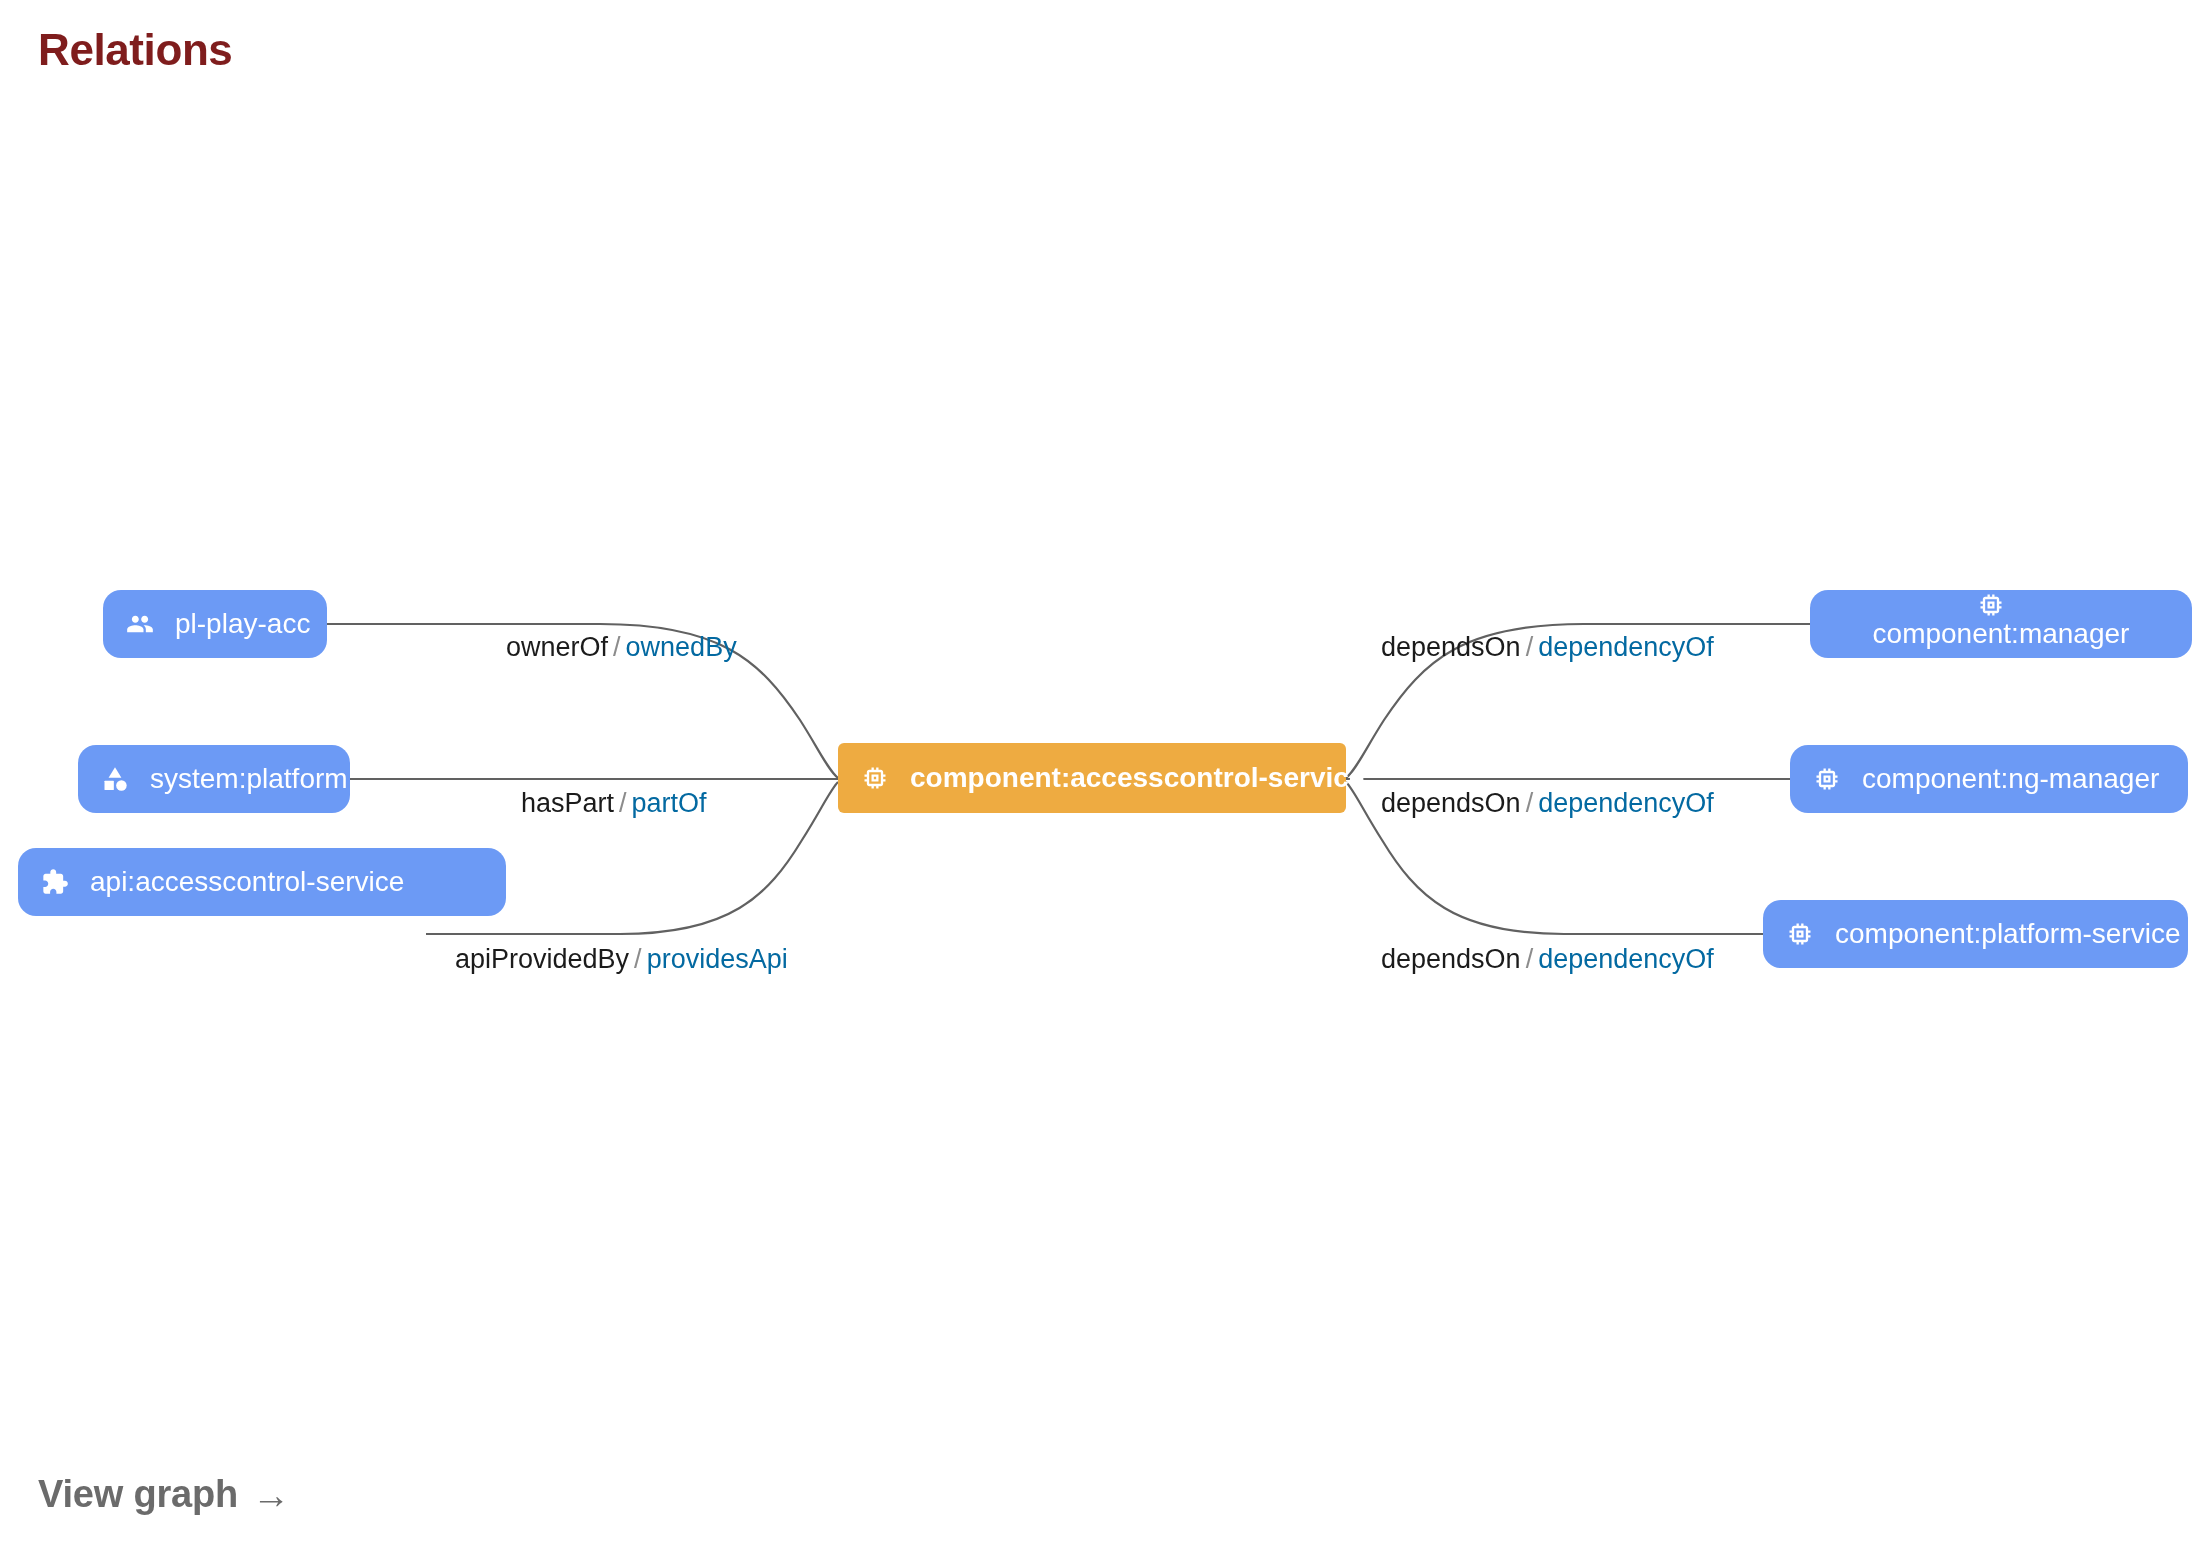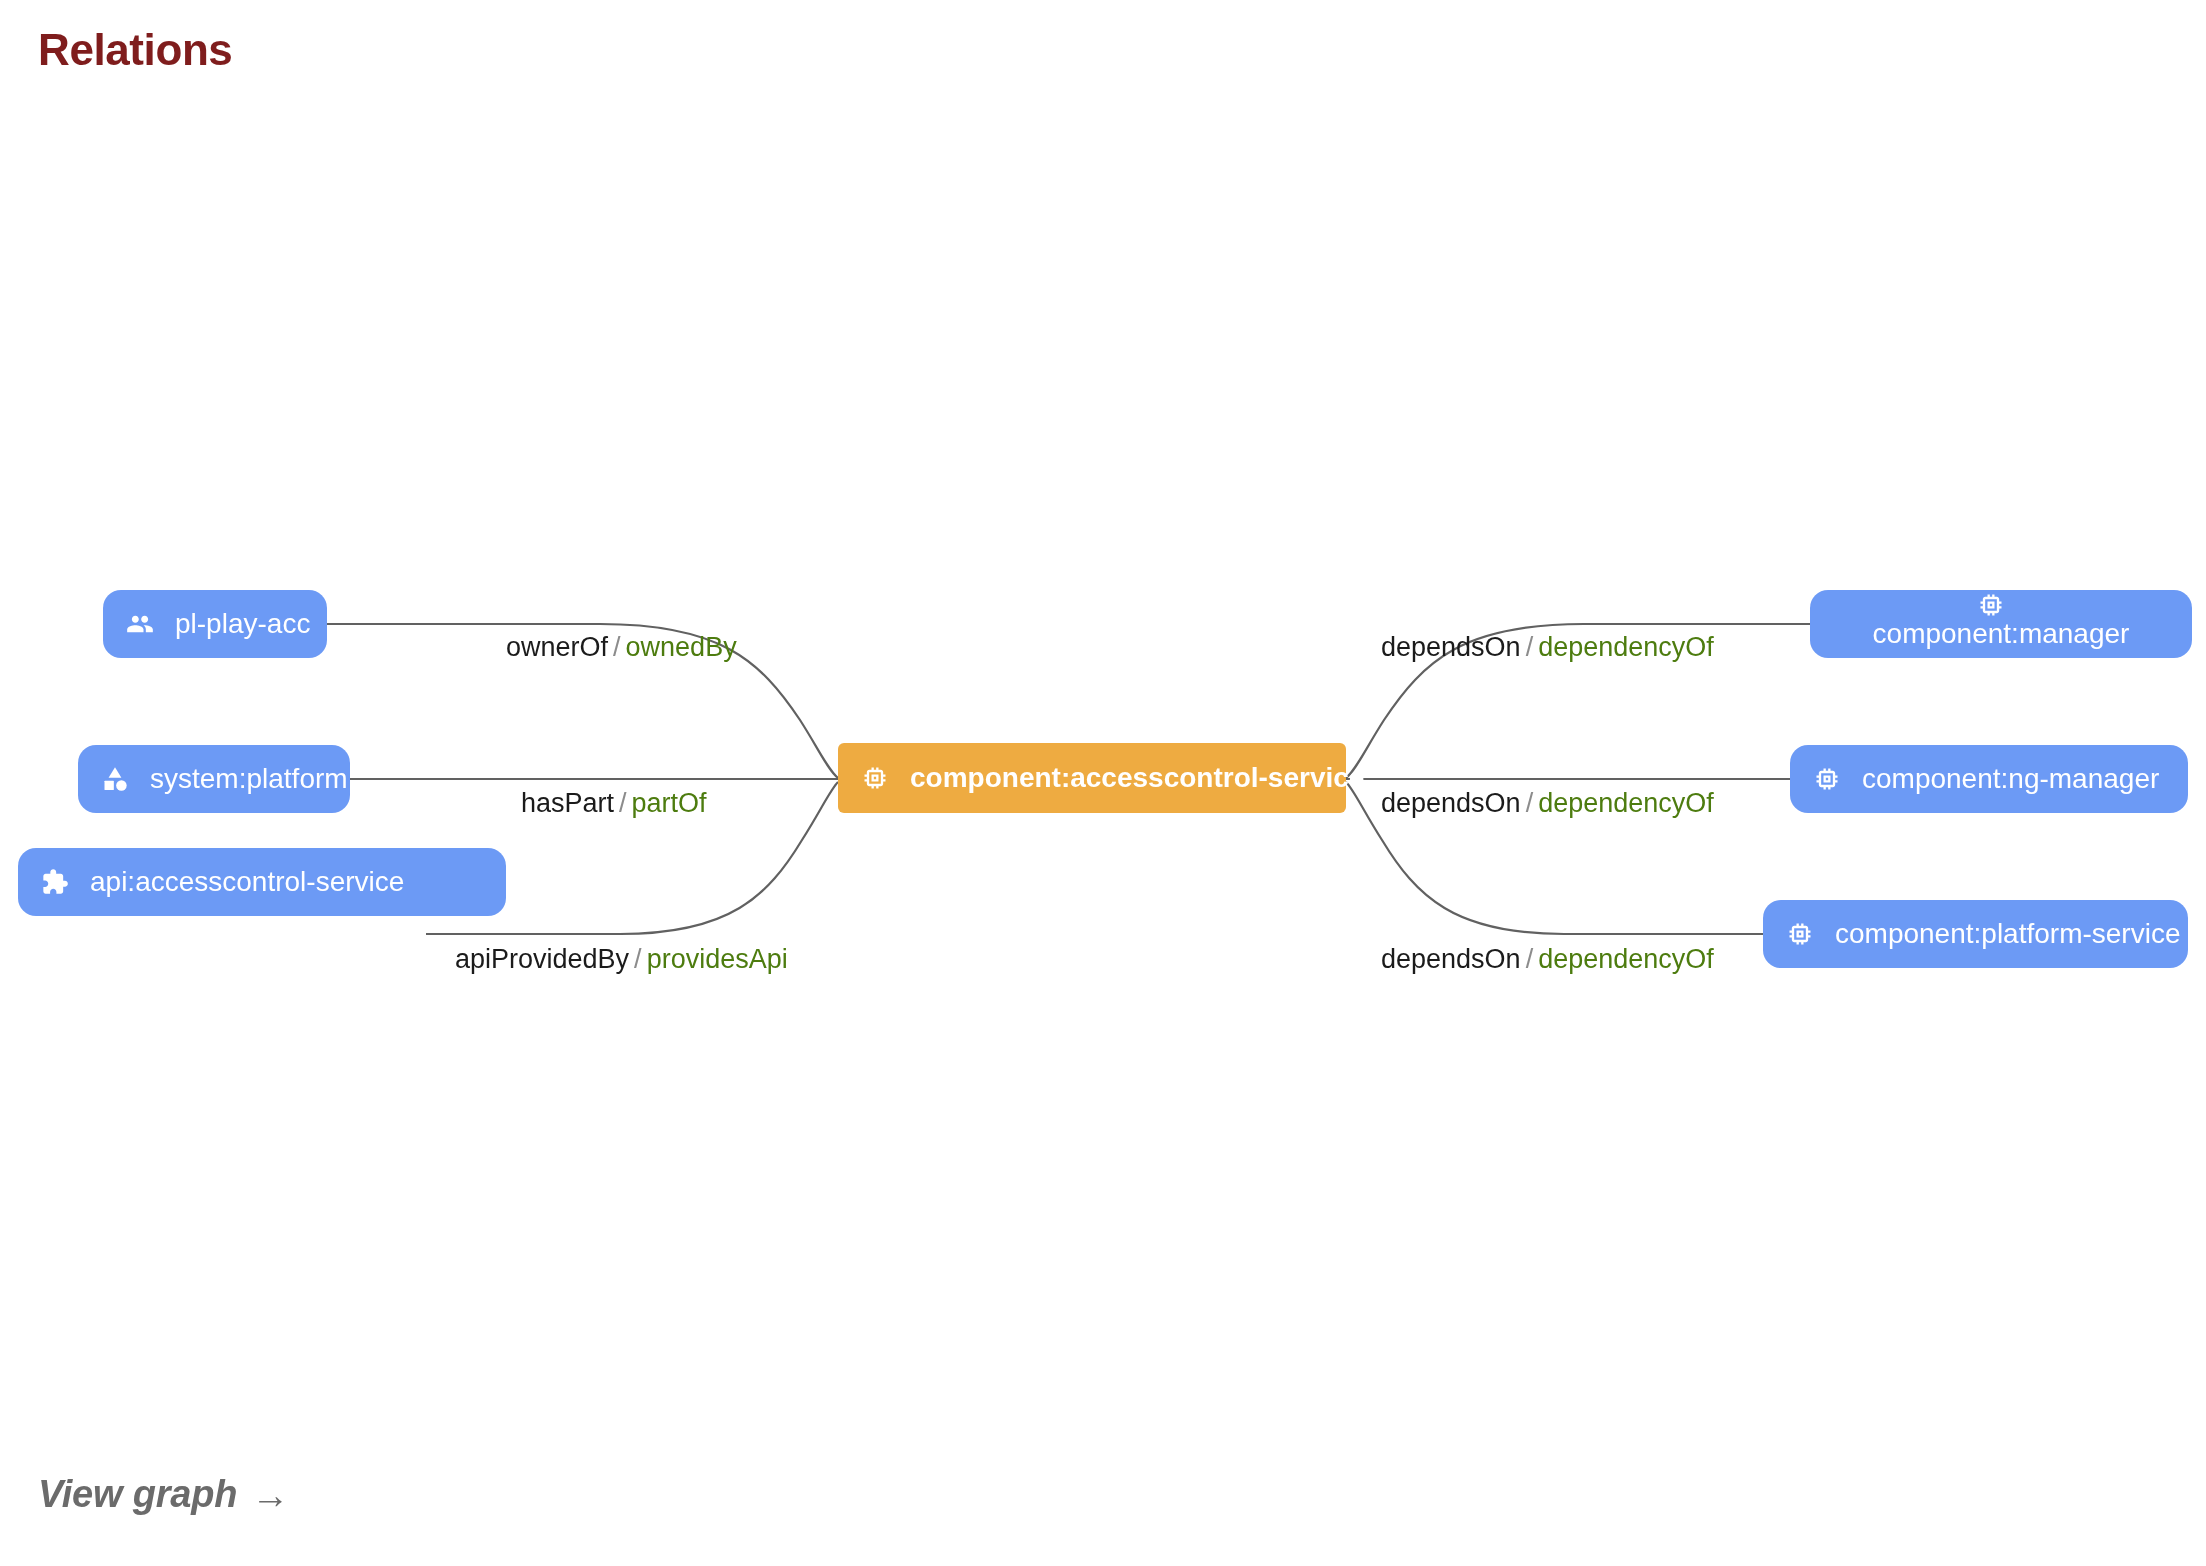--- a/index.html
+++ b/index.html
@@ -109,21 +109,21 @@
   
   .edge-label {
     position: absolute;
     font-size: 27px;
     line-height: 1;
     white-space: nowrap;
     color: #1b1b1b;
   }
   .edge-label .fwd { color: #1b1b1b; }
   .edge-label .sep { color: #8c8c8c; padding: 0 5px; }
-  .edge-label .rev { color: #4d7c0f; }
+  .edge-label .rev { color: #0369a1; }
 
   #label-ownerof       { left: 506px;  top: 634px; }
   #label-haspart       { left: 521px;  top: 790px; }
   #label-apiprovided   { left: 455px;  top: 946px; }
   #label-depends-1     { left: 1381px; top: 634px; }
   #label-depends-2     { left: 1381px; top: 790px; }
   #label-depends-3     { left: 1381px; top: 946px; }
 
   
   #view-graph-link {
@@ -132,21 +132,20 @@
     top: 1473px;
     display: inline-flex;
     align-items: center;
     gap: 14px;
     font-size: 38px;
     font-weight: bold;
     color: #6b6b6b;
     text-decoration: none;
     letter-spacing: -0.2px;
     cursor: pointer;
-    font-style: italic;
   }
   #view-graph-link .arrow-glyph {
     display: inline-block;
     font-size: 38px;
     line-height: 1;
     font-weight: normal;
   }
 </style>
 </head>
 <body>

